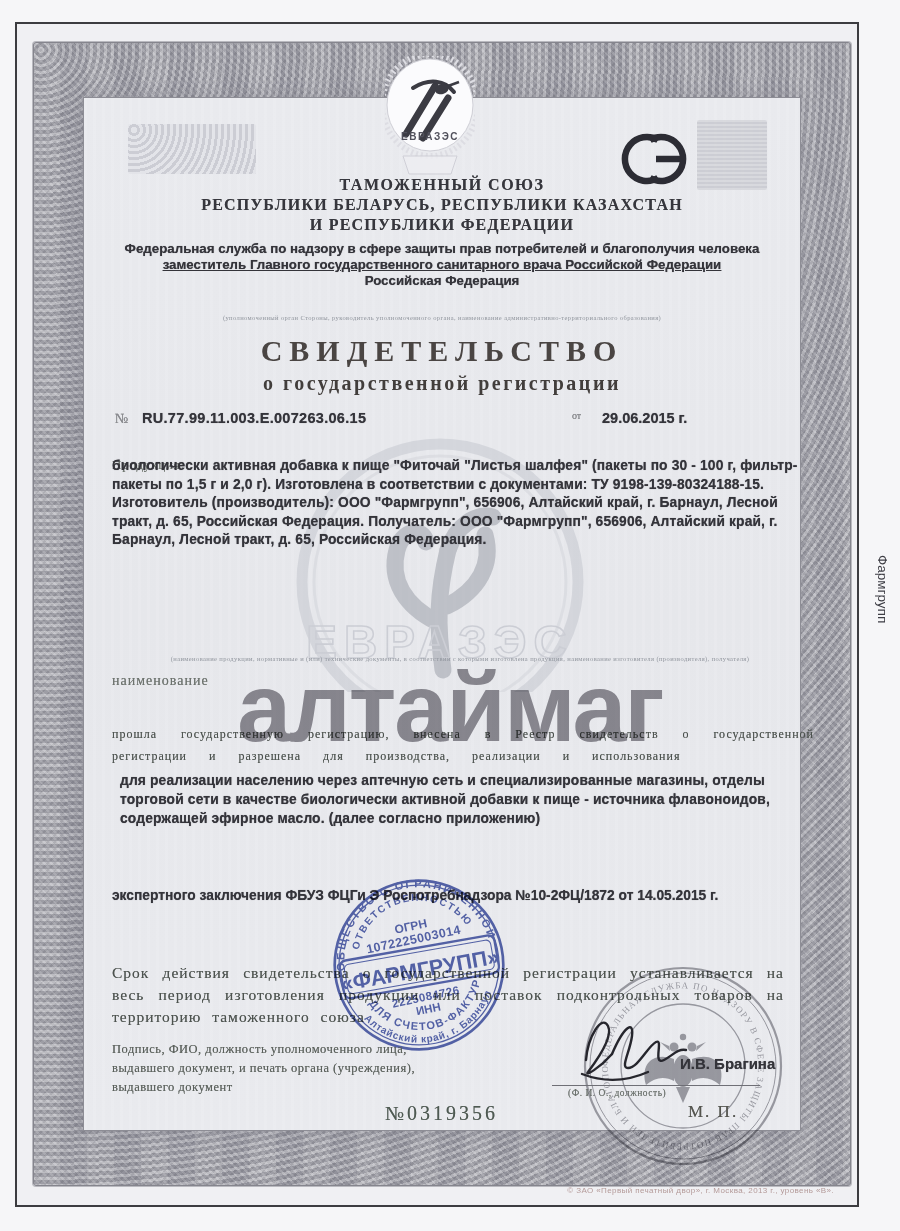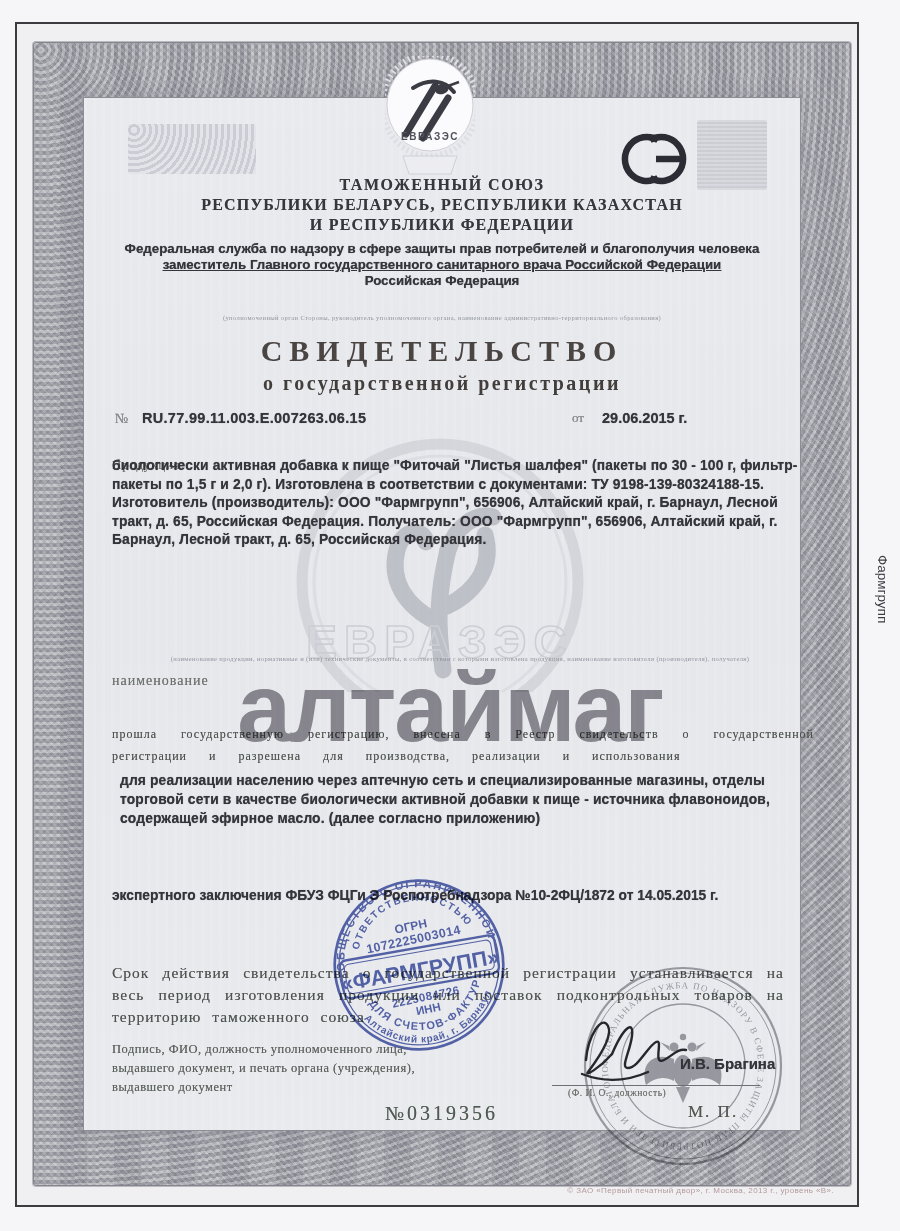--- a/index.html
+++ b/index.html
@@ -85,21 +85,21 @@
   <div class="abs ctr typed" style="left:90px;top:257px;width:704px;font-size:13.3px;text-decoration:underline;">заместитель Главного государственного санитарного врача Российской Федерации</div>
   <div class="abs ctr typed" style="left:90px;top:273px;width:704px;font-size:13.3px;">Российская Федерация</div>
 
   <div class="abs ctr fine" style="left:120px;top:314px;width:644px;">(уполномоченный орган Стороны, руководитель уполномоченного органа, наименование административно-территориального образования)</div>
 
   <div class="abs ctr bold" style="left:90px;top:372px;width:704px;font-size:20px;letter-spacing:2.5px;color:#423e3c;filter:blur(.35px);">о государственной регистрации</div>
   <div class="abs ctr bold" style="left:90px;top:334px;width:704px;font-size:30px;letter-spacing:7px;color:#4a4543;filter:blur(.4px);">СВИДЕТЕЛЬСТВО</div>
 
   <div class="abs tmpl" style="left:115px;top:411px;font-size:14px;color:#8a8a90;">№</div>
   <div class="abs typed" style="left:142px;top:410px;font-size:14.5px;letter-spacing:.3px;">RU.77.99.11.003.E.007263.06.15</div>
-  <div class="abs tmpl" style="left:572px;top:410px;font-size:13px;color:#8a8a90;">от</div>
+  <div class="abs tmpl" style="left:572px;top:410px;font-size:10px;color:#8a8a90;">от</div>
   <div class="abs typed" style="left:602px;top:410px;font-size:14.5px;">29.06.2015 г.</div>
 
   <svg class="abs" style="left:285px;top:430px;width:330px;height:262px;opacity:.5;" viewBox="0 0 330 262">
     <circle cx="155" cy="152" r="138" fill="none" stroke="#c2c5cd" stroke-width="11"></circle>
     <circle cx="155" cy="152" r="126" fill="none" stroke="#d2d4da" stroke-width="3"></circle>
     <g stroke="#969aa4" stroke-width="17" fill="none" stroke-linecap="round">
       <path d="M158,240 C152,195 152,165 163,120"></path>
       <path d="M152,192 C120,176 104,150 112,120 C117,100 138,97 141,112"></path>
       <path d="M162,176 C194,160 208,134 200,105"></path>
       <path d="M163,120 C172,94 192,83 208,87"></path>

